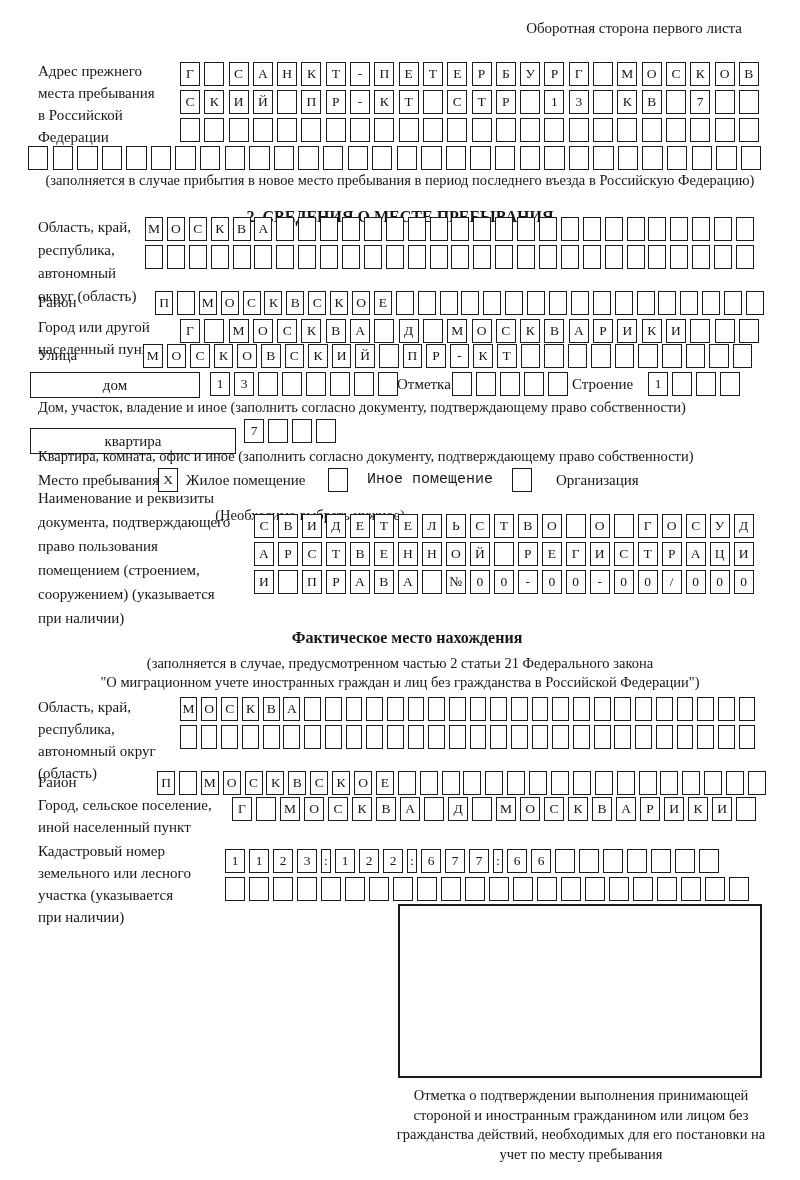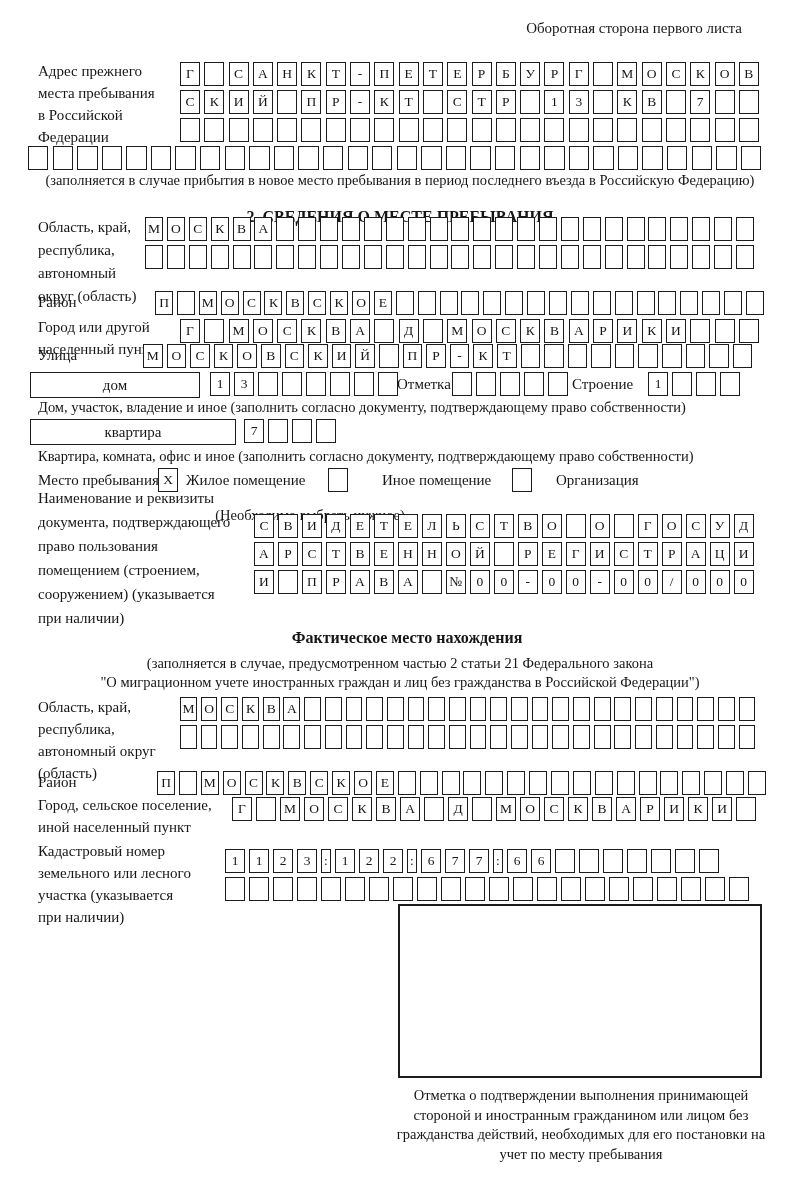--- a/index.html
+++ b/index.html
@@ -336,38 +336,38 @@
     </div>
   <div class="lbl" style="top:373px;left:572px;">Строение</div>
   <div class="row" style="top:372px;left:648px;--cg:4px;">
       <span class="cell">1</span>
       <span class="cell"></span>
       <span class="cell"></span>
       <span class="cell"></span>
     </div>
   <div class="cap" style="top:398px;left:38px;">Дом, участок, владение и иное (заполнить согласно документу, подтверждающему право собственности)</div>
 
-  <div class="bigfield" style="top:419px;left:30px;width:206px;font-family:Liberation Serif, serif;">квартира</div>
+  <div class="bigfield" style="top:428px;left:30px;width:206px;font-family:Liberation Serif, serif;">квартира</div>
   <div class="row" style="top:419px;left:244px;--cg:4px;">
       <span class="cell">7</span>
       <span class="cell"></span>
       <span class="cell"></span>
       <span class="cell"></span>
     </div>
   <div class="cap" style="top:447px;left:38px;">Квартира, комната, офис и иное (заполнить согласно документу, подтверждающему право собственности)</div>
 
   <div class="lbl" style="top:469px;left:38px;">Место пребывания:</div>
   <div class="row" style="top:468px;left:158px;">
       <span class="cell">X</span>
     </div>
   <div class="lbl" style="top:469px;left:186px;">Жилое помещение</div>
   <div class="row" style="top:468px;left:328px;">
       <span class="cell"></span>
     </div>
-  <div class="lbl" style="top:469px;left:382px;">Иное помещение</div>
+  <div class="lbl" style="top:469px;left:367px;font-family:Liberation Mono, monospace;">Иное помещение</div>
   <div class="row" style="top:468px;left:512px;">
       <span class="cell"></span>
     </div>
   <div class="lbl" style="top:469px;left:556px;">Организация</div>
   <div class="cap" style="top:493px;left:140px;width:340px;text-align:center;margin-top:13px;">(Необходимо выбрать нужное)</div>
 
   <div class="lbl lh24" style="top:486px;left:38px;width:212px;">Наименование и реквизиты
 документа, подтверждающего
 право пользования
 помещением (строением,

